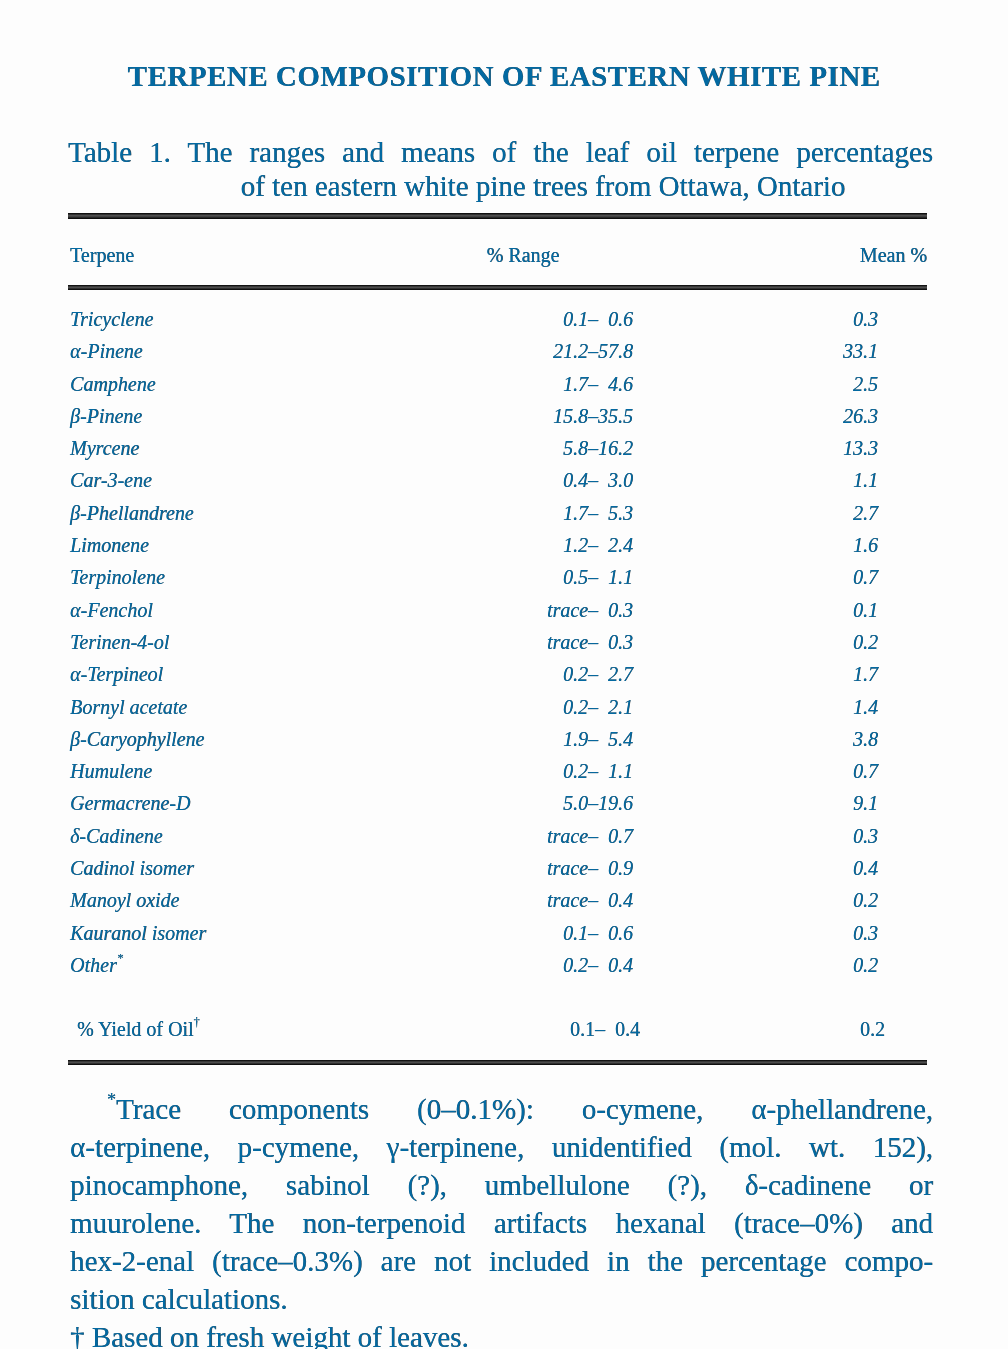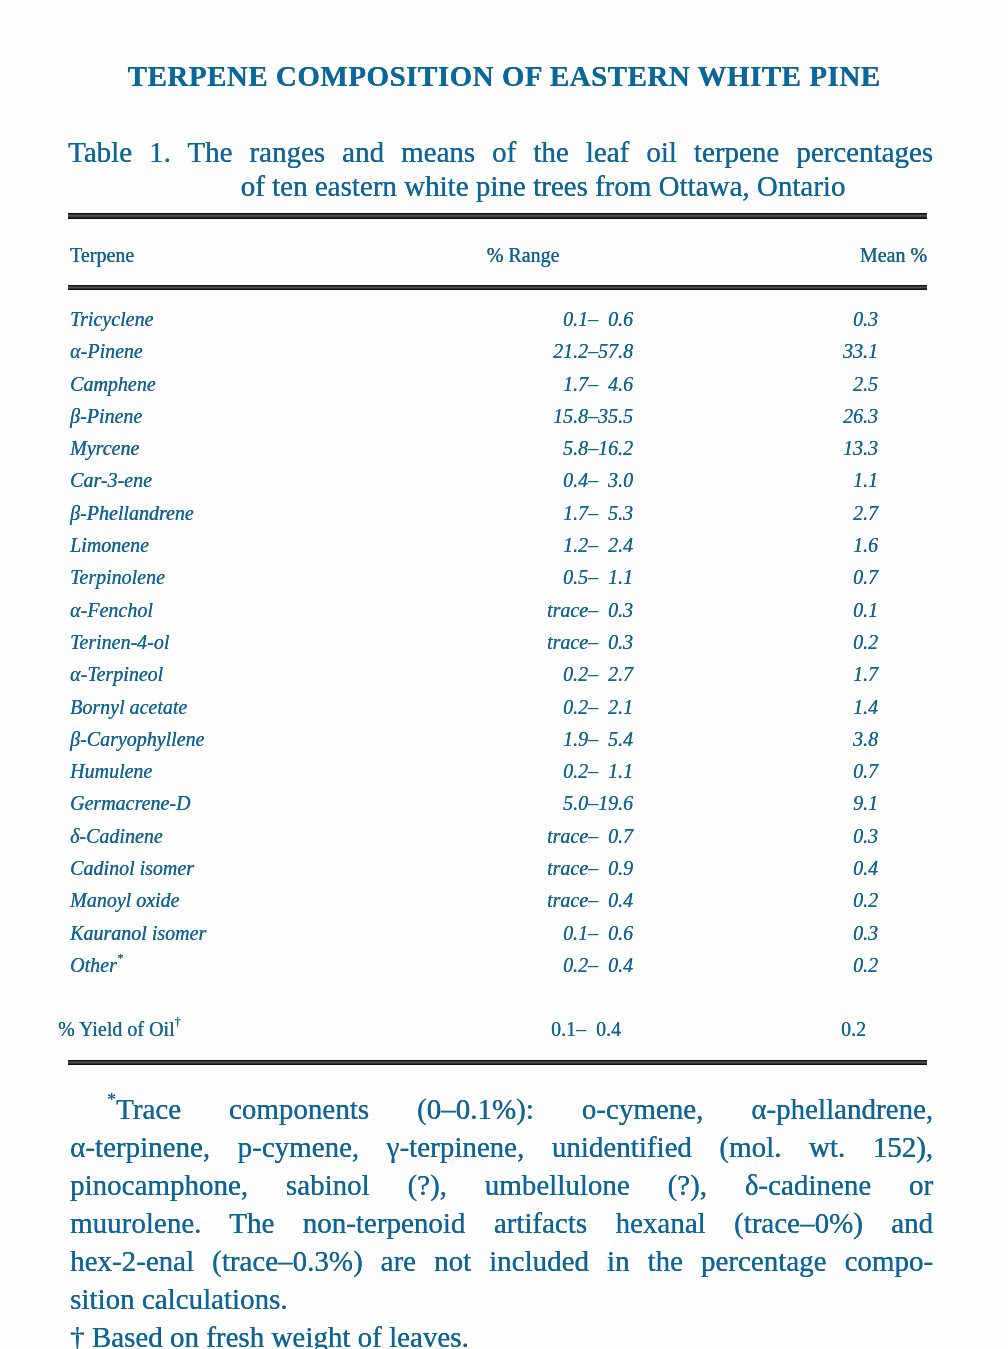--- a/index.html
+++ b/index.html
@@ -26,21 +26,21 @@
   .cap2{text-align:center;padding-left:85px;white-space:nowrap;}
 
   .rule{position:absolute;left:68px;width:859px;background:linear-gradient(#000 0%,#555 45%,#000 100%);}
   .rule-top{top:213px;height:6px;}
   .rule-mid{top:285px;height:5px;}
   .rule-bottom{top:1060px;height:5px;}
 
   .thead,.trow,.yield-row{position:relative;height:32.3px;font-size:20px;line-height:32.3px;}
   .thead{position:absolute;top:239px;left:68px;width:859px;}
   .tbody{position:absolute;top:303px;left:68px;width:859px;font-style:italic;}
-  .yield-row{position:absolute;top:1013px;left:56px;width:859px;}
+  .yield-row{position:absolute;top:1013px;left:75px;width:859px;}
 
   .c-name{position:absolute;left:2px;white-space:nowrap;}
   .c-range{position:absolute;left:0;width:565px;text-align:right;white-space:pre;}
   .c-mean{position:absolute;left:0;width:810px;text-align:right;white-space:pre;}
   .h-range{position:absolute;left:305px;width:300px;text-align:center;}
   .h-mean{position:absolute;left:0;width:859px;text-align:right;}
 
   sup.mk{font-size:0.62em;position:relative;top:-2px;vertical-align:super;line-height:0;}
 
   .footnote{

